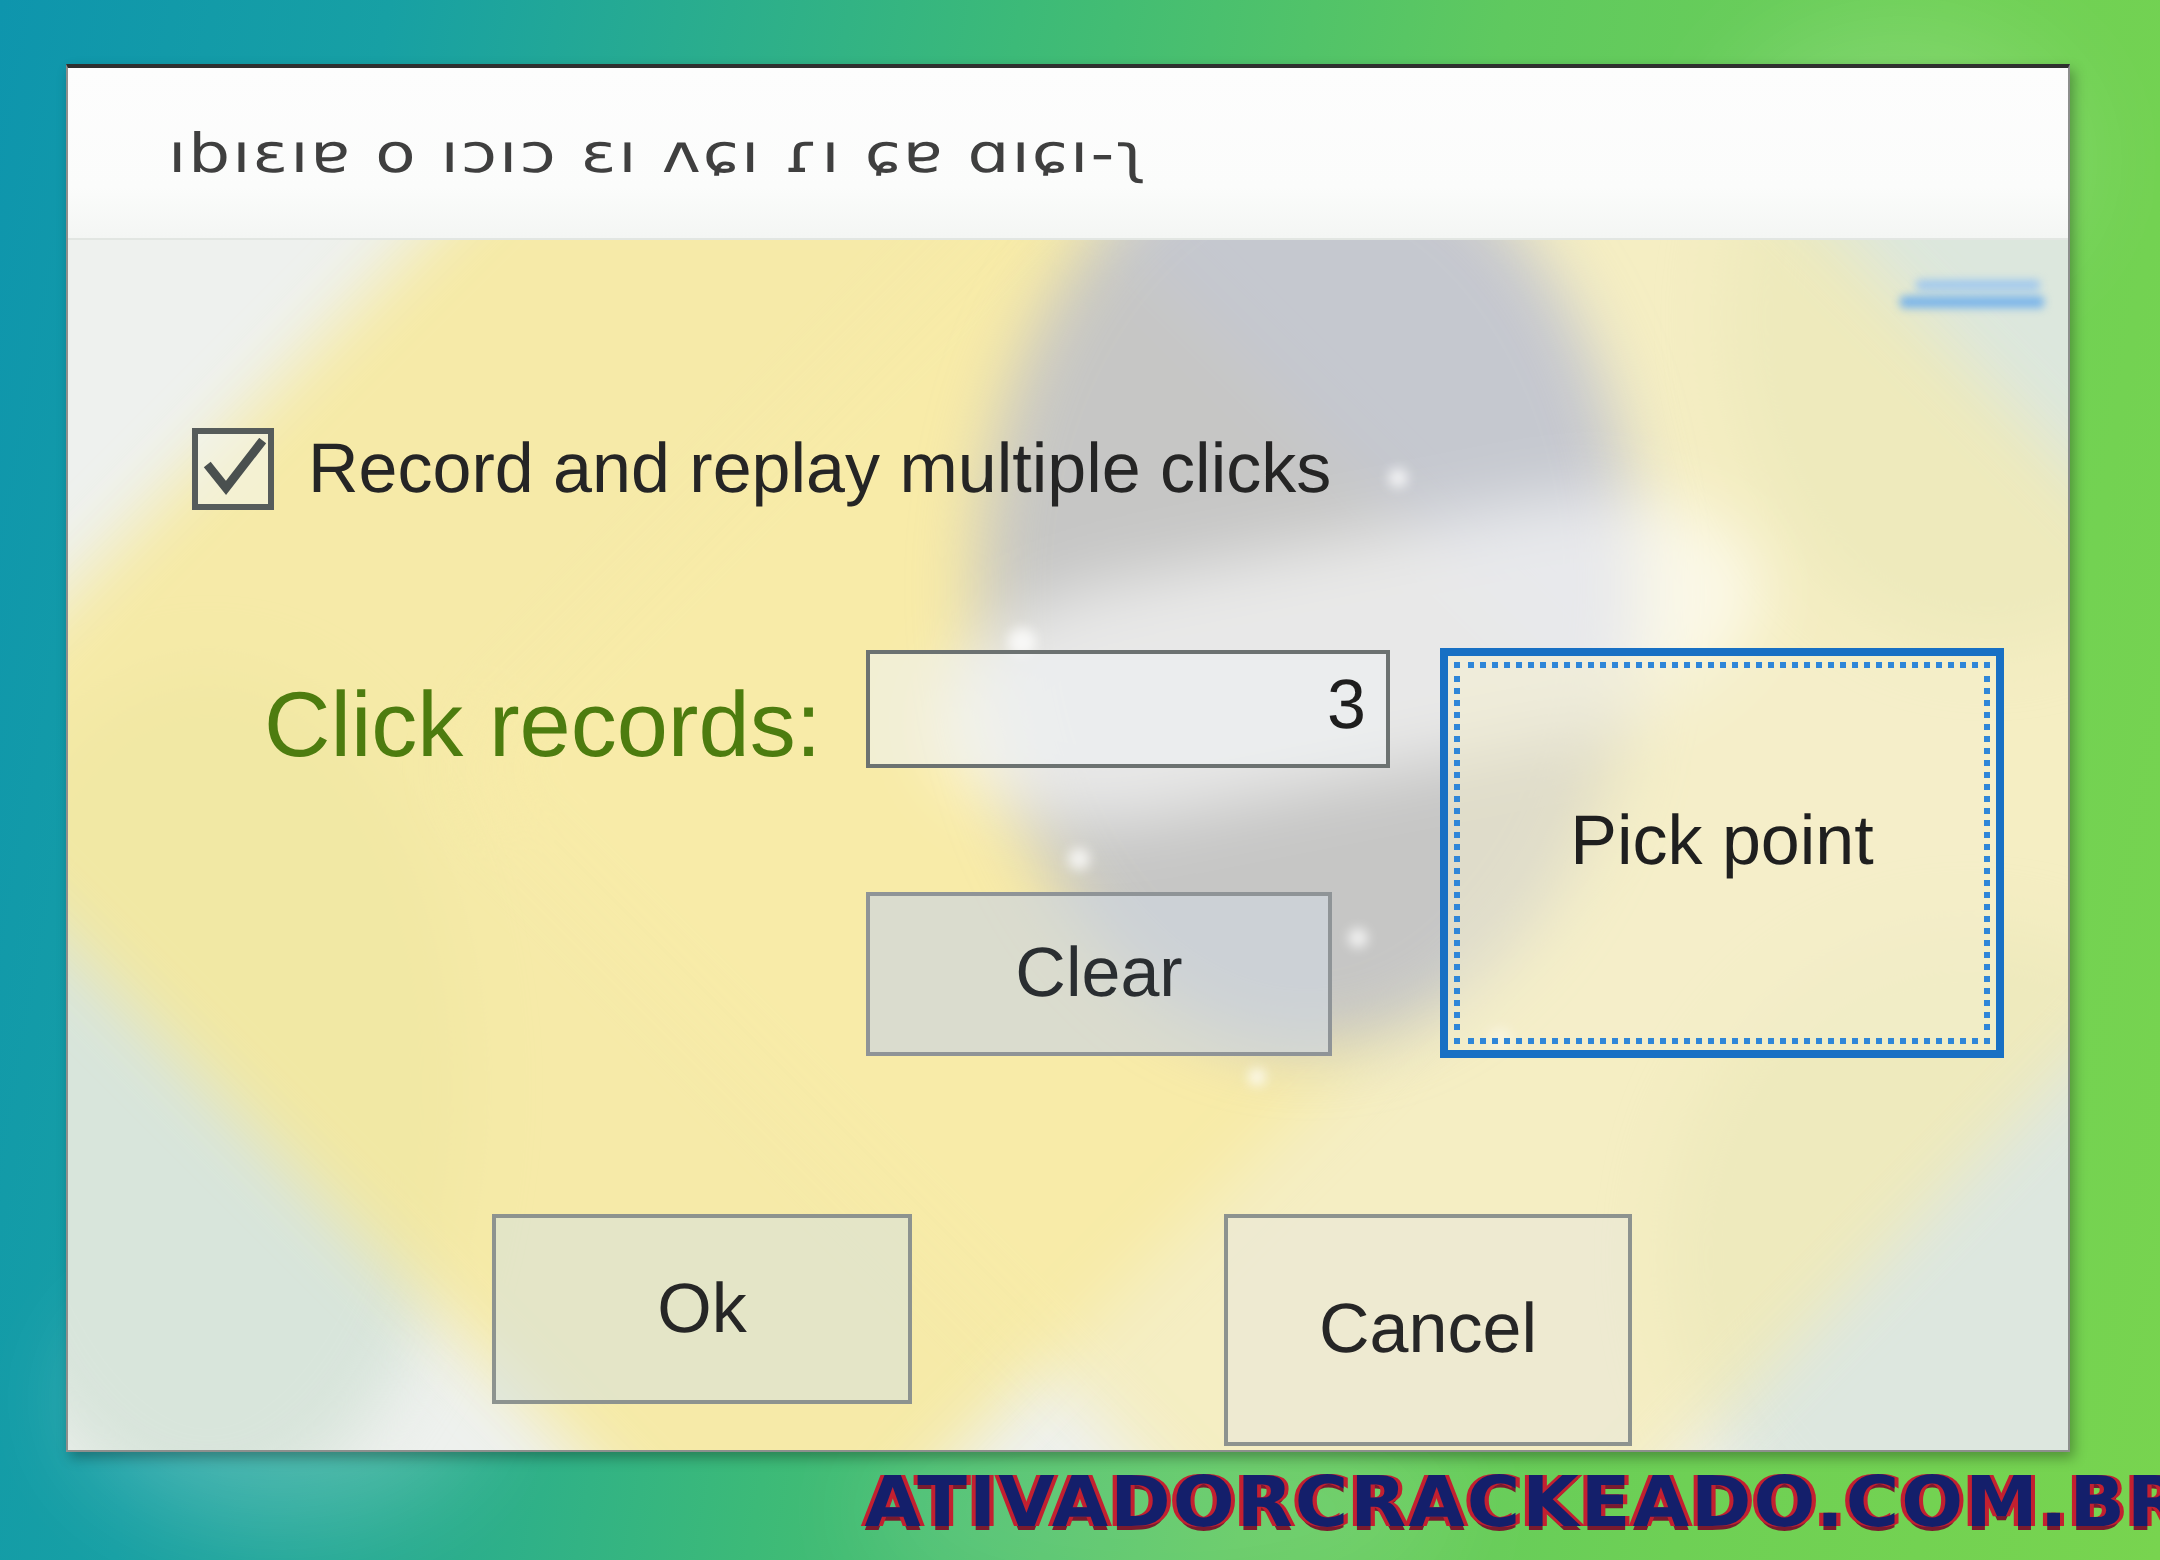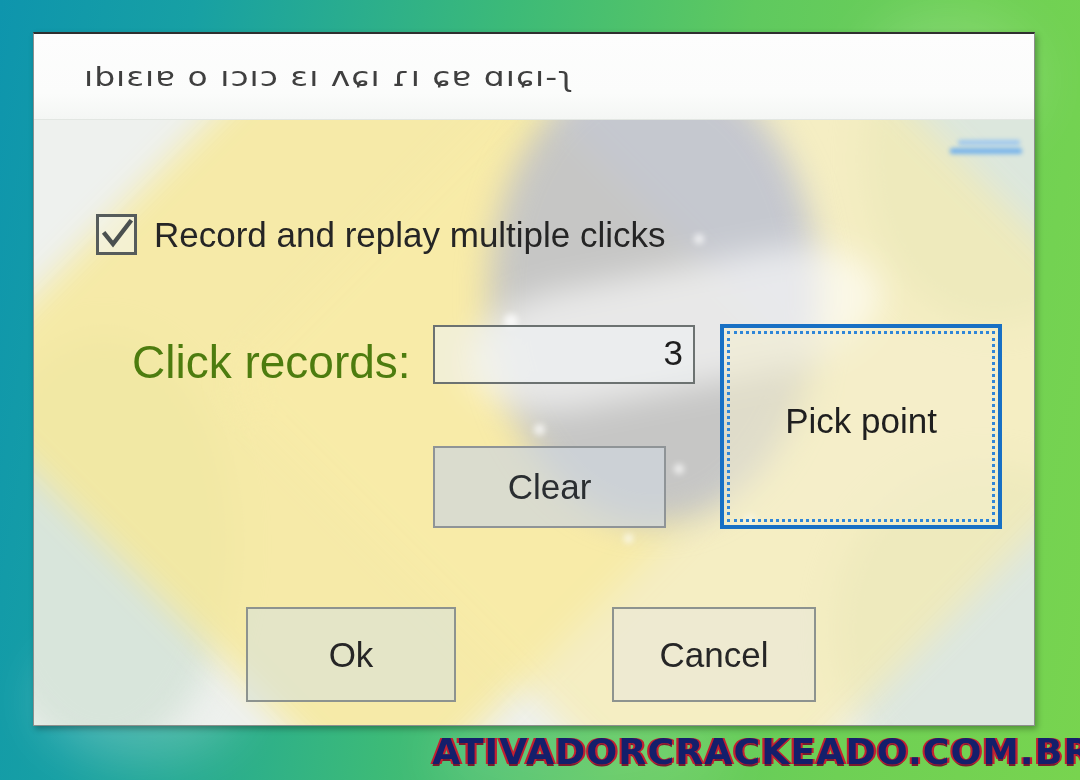--- a/index.html
+++ b/index.html
@@ -281,21 +281,21 @@
     color: #262626;
     font-family: "Liberation Sans", sans-serif;
     font-size: 35px;
     cursor: pointer;
   }
   #cancel-button {
     position: absolute;
     left: 578px;
     top: 488px;
     width: 204px;
-    height: 95px;
+    height: 116px;
     box-sizing: border-box;
     border: 2px solid #8d938f;
     background: rgba(231,232,220,.55);
     color: #262626;
     font-family: "Liberation Sans", sans-serif;
     font-size: 35px;
     cursor: pointer;
   }
 
   

